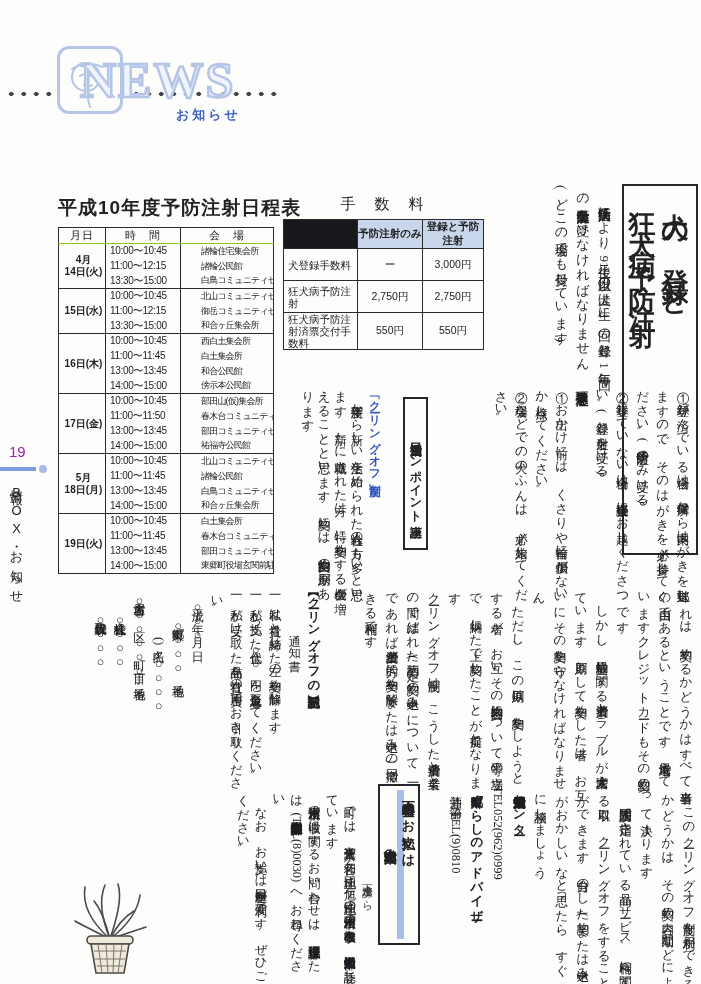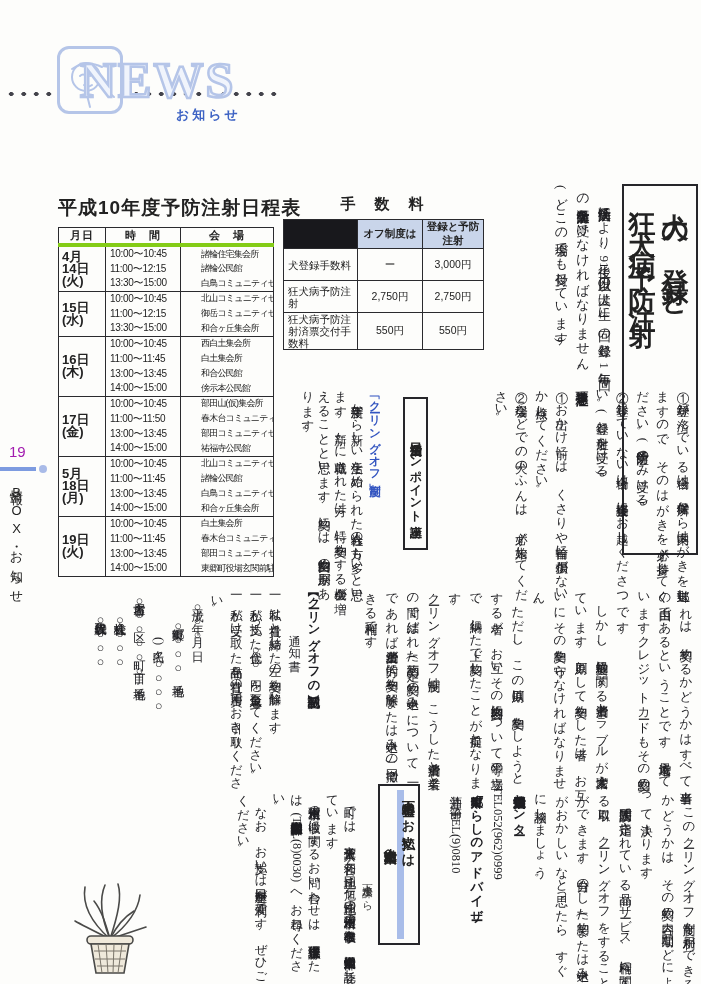--- a/index.html
+++ b/index.html
@@ -37,31 +37,31 @@
     position:absolute; left:7px; top:479px;
     writing-mode:vertical-rl; text-orientation:upright;
     font-size:13px; letter-spacing:3px; color:#222;
   }
   
   .sched { position:absolute; left:58px; top:195px; width:215px; }
   .sched-title { font-size:19px; font-weight:bold; letter-spacing:1px; text-align:center; margin-bottom:6px; white-space:nowrap; }
   table { border-collapse:collapse; width:100%; table-layout:fixed; }
   .sched table, .fee table { border:1.5px solid #2a2a2e; }
   .sched th, .sched td { border-left:1px solid #2a2a2e; border-right:1px solid #2a2a2e; overflow:hidden; }
-  .sched th { border-bottom:4px solid #84cc16; font-size:11px; font-weight:bold; height:15px; letter-spacing:1px; }
+  .sched th { border-bottom:1px solid #84cc16; font-size:11px; font-weight:normal; height:15px; letter-spacing:1px; }
   .sched tr.gfirst td { border-top:1px solid #2a2a2e; }
   .sched td { height:15px; vertical-align:middle; }
-  .sched .datecell { font-size:13px; font-weight:bold; text-align:left; padding-left:3px; line-height:12px; }
+  .sched .datecell { font-size:10px; font-weight:bold; text-align:center; padding-left:3px; line-height:12px; }
   .sched .datecell span { display:block; }
   .sched .time { font-size:10px; padding-left:4px; white-space:nowrap; letter-spacing:-0.3px; }
   .sched .venue { font-size:9px; padding-left:20px; white-space:nowrap; letter-spacing:-0.8px; }
   .col-date { width:47px; } .col-time { width:75px; } .col-venue { width:93px; }
 
   .fee { position:absolute; left:283px; top:195px; width:200px; }
-  .fee-title { font-size:15px; font-weight:bold; text-align:center; letter-spacing:2px; margin-bottom:5px; }
+  .fee-title { font-size:15px; font-weight:normal; text-align:center; letter-spacing:2px; margin-bottom:5px; }
   .fee th, .fee td { border:1px solid #2a2a2e; font-size:10.5px; }
   .fee th.blank { background:#18181c; }
   .fee thead th { background:#c9d5ea; height:17px; font-weight:bold; }
   .fee td.lbl { text-align:left; padding-left:4px; line-height:12px; }
   .fee td.val { text-align:center; }
   .fee tr.r1 td { height:32px; } .fee tr.r2 td { height:32px; } .fee tr.r3 td { height:27px; }
   .fee tr.total td { background:#5b7ab8; color:#fff; font-weight:bold; height:18px; text-align:center; letter-spacing:1px; }
   .fc1 { width:74px; } .fc2 { width:65px; } .fc3 { width:61px; }
 
   
@@ -283,21 +283,21 @@
     <div class="fee-title">手　数　料</div>
     <table>
       <colgroup>
           <col class="fc1">
           <col class="fc2">
           <col class="fc3">
         </colgroup>
       <thead>
         <tr>
           <th class="blank"></th>
-          <th>オフ制度は</th>
+          <th>予防注射のみ</th>
           <th>登録と予防注射</th>
         </tr>
       </thead>
       <tbody>
         <tr class="r1">
           <td class="lbl">犬登録手数料</td>
           <td class="val">ー</td>
           <td class="val">3,000円</td>
           </tr>
         <tr class="r2">

